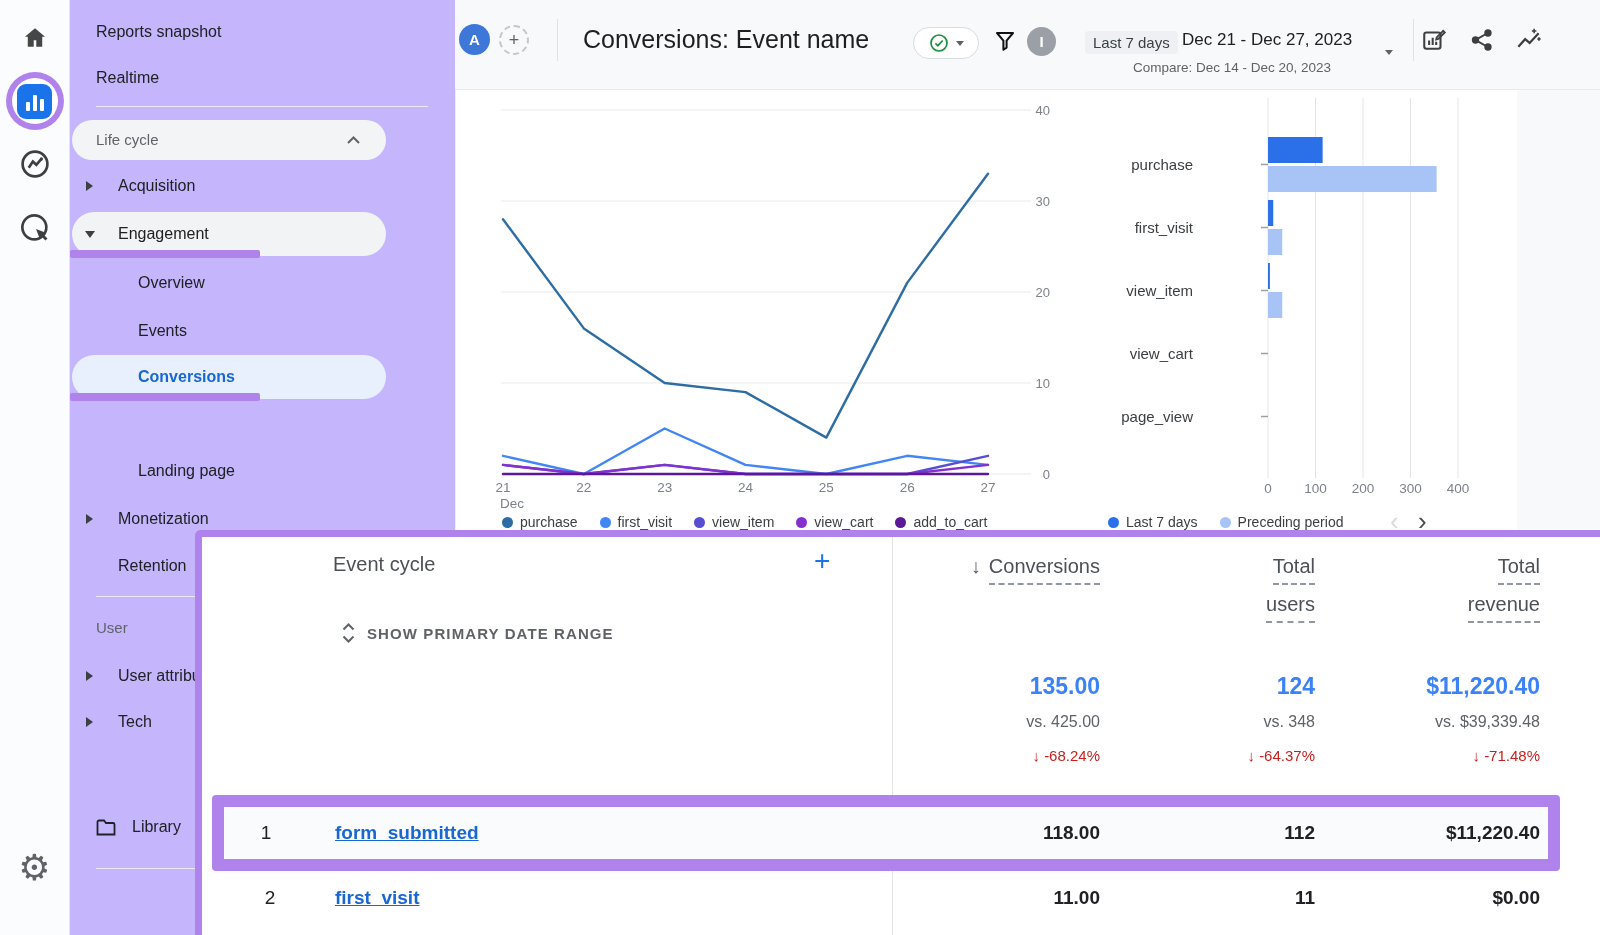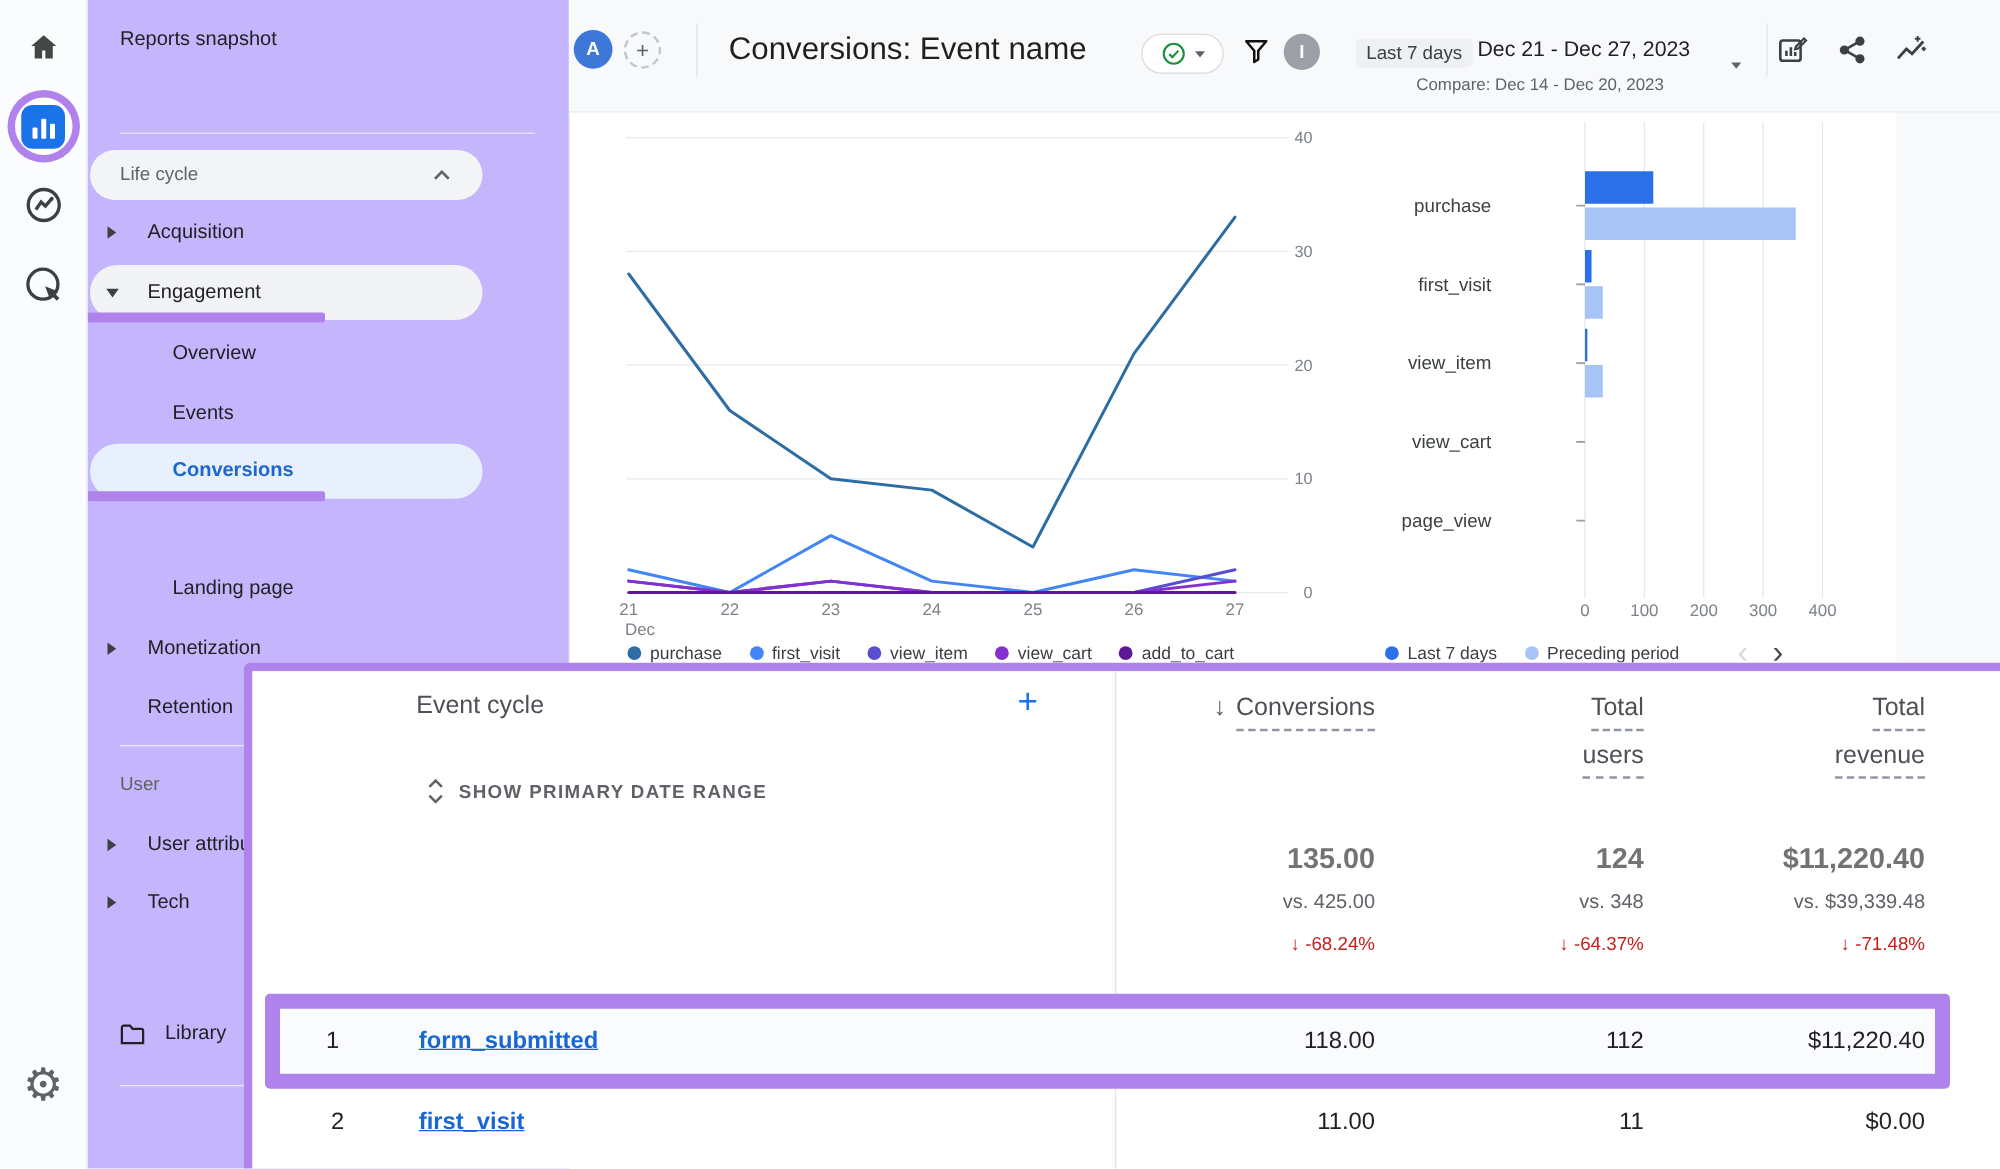--- a/index.html
+++ b/index.html
@@ -63,29 +63,29 @@
   .overlay { position:absolute; left:195px; top:530px; width:1405px; height:405px; background:#fff; border-top:7px solid #b083ec; border-left:7px solid #b083ec; border-radius:6px 0 0 0; z-index:30; }
   .ov-div { position:absolute; left:690px; top:0; width:1px; height:100%; background:#e1e3e6; }
   .ov-evname { position:absolute; left:131px; top:16px; font-size:20px; color:#4d5156; }
   .ov-add { position:absolute; left:612px; top:8px; font-size:28px; color:#1a73e8; cursor:pointer; }
   .colhead { position:absolute; top:16px; font-size:20px; color:#4d5156; text-align:right; line-height:26px; }
   .dashedw { display:inline-block; border-bottom:2px dashed #9097a1; padding-bottom:4px; }
   .stackline { display:block; margin-bottom:6px; }
   .sortarrow { color:#5f6368; font-size:20px; margin-right:8px; }
   .showprim { position:absolute; left:140px; top:86px; display:flex; align-items:center; gap:12px; font-size:15px; letter-spacing:1.1px; color:#5f6368; font-weight:bold; cursor:pointer; }
   .tot { position:absolute; top:136px; text-align:right; }
-  .tot .v { font-size:23px; font-weight:bold; color:#737373; line-height:26px; }
+  .tot .v { font-size:23px; font-weight:bold; color:#3b82f6; line-height:26px; }
   .tot .vs { font-size:16px; color:#5f6368; line-height:24px; margin-top:11px; }
   .tot .d { font-size:15px; color:#c5221f; line-height:22px; margin-top:11px; }
   .t-conv { right:500px; } .t-users { right:285px; } .t-rev { right:60px; }
   .hl { position:absolute; left:10px; top:258px; width:1348px; height:76px; border:12px solid #b083ec; border-radius:4px; background:#fafbfc; }
   .hl-inner { position:relative; width:100%; height:100%; font-size:19px; line-height:52px; }
   .idx { position:absolute; width:24px; text-align:center; }
   .evlink { color:#1967d2; text-decoration:underline; font-weight:bold; cursor:pointer; }
-  .cellr { position:absolute; text-align:right; }
+  .cellr { position:absolute; text-align:right;font-weight:bold; }
   .row2 { position:absolute; left:0; top:333px; width:100%; height:56px; font-size:19px; line-height:56px; }
 </style>
 </head>
 <body>
 
 <div class="app">
 
   <aside class="rail">
     <div class="rail-ic" style="top:24px">
       <svg width="28" height="28" viewBox="0 0 24 24">
@@ -113,20 +113,21 @@
         <circle cx="11.5" cy="11.5" r="9"></circle>
         <path d="M20.6 20.6 16 16" stroke-width="2.2"></path>
         <path d="M12.8 12.8 19.6 15.4 15.4 19.6 Z" fill="#3c4043" stroke="none"></path>
       </svg>
     </div>
     <div class="rail-ic gear">⚙</div>
   </aside>
 
   <nav class="sidenav">
     <div class="nav-row lv0" style="top:14px">Reports snapshot</div>
+    <div class="nav-row lv0" style="top:60px">Realtime</div>
     <div class="nav-div" style="top:106px"></div>
 
     <div class="sec-head" style="top:120px">
       <span>Life cycle</span>
       <svg style="position:absolute;right:26px;top:16px" width="13" height="8" viewBox="0 0 13 8" fill="none" stroke="#5f6368" stroke-width="2">
           <path d="M1 7 6.5 1.5 12 7"></path>
         </svg>
     </div>
 
     <div class="nav-row lv1" style="top:168px">

